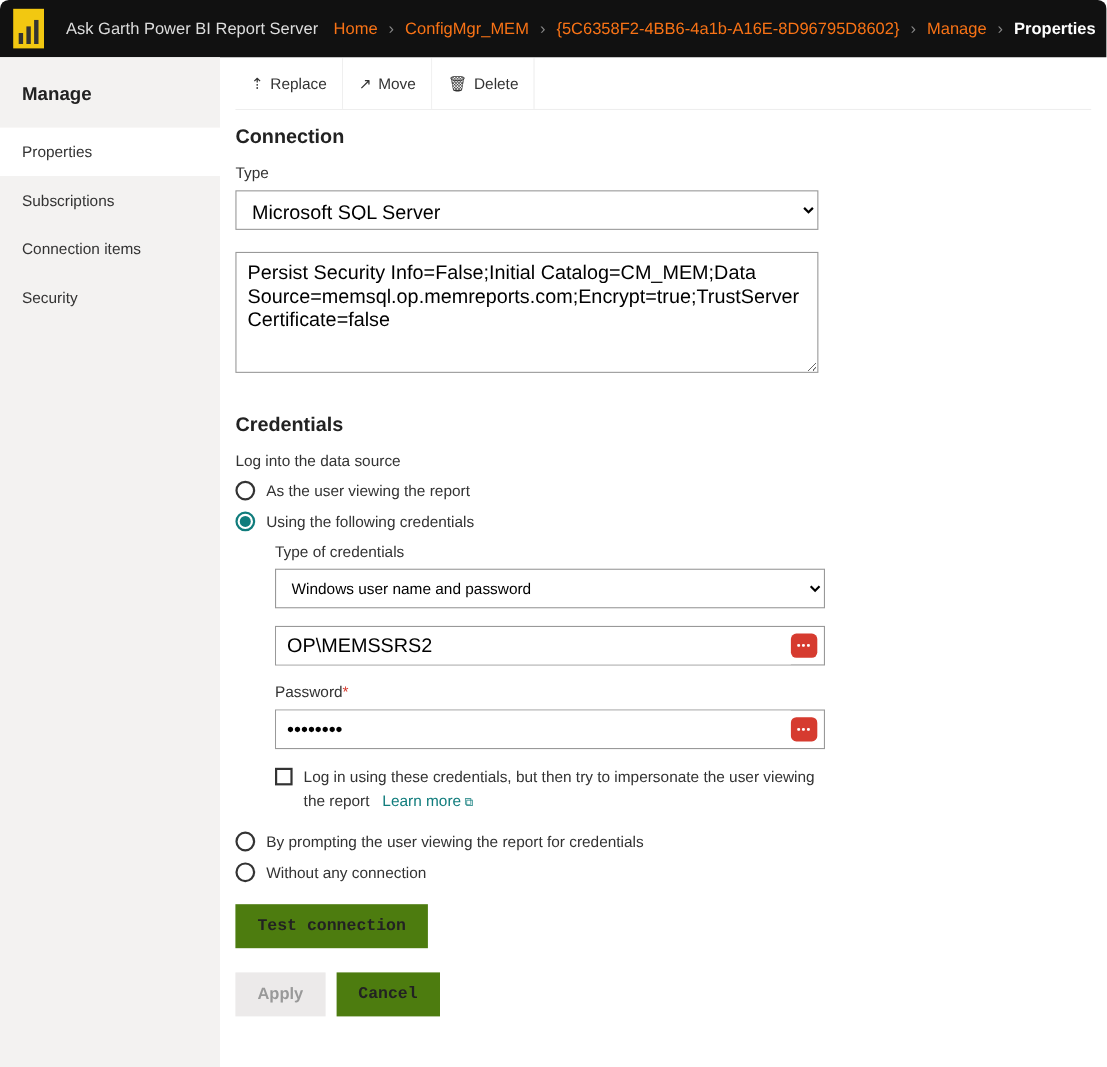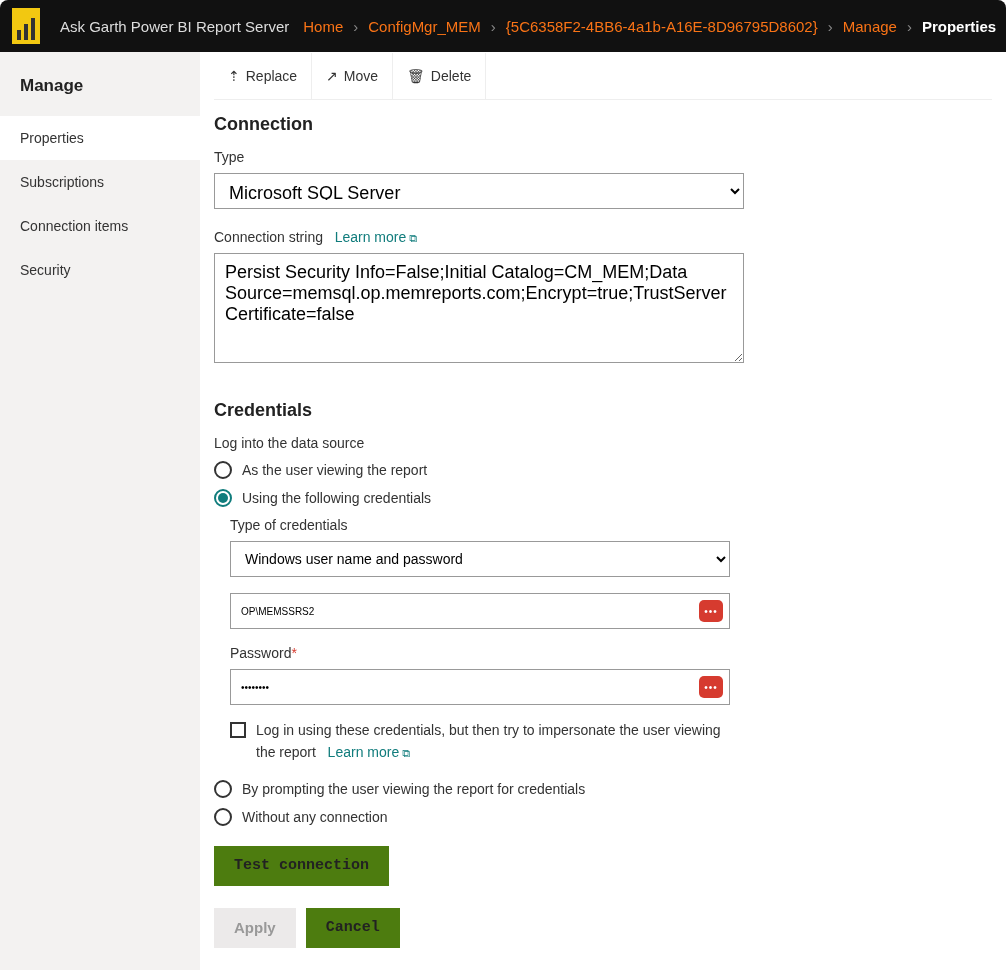--- a/index.html
+++ b/index.html
@@ -129,42 +129,42 @@
     justify-content: center;
     flex-shrink: 0;
   }
   .radio.sel::after {
     content: "";
     width: 10px; height: 10px;
     background: #107c7c;
     border-radius: 50%;
   }
   .radio.sel { border-color:#107c7c; }
-  .indent { margin-left: 16px; }
+  .indent { margin-left: 36px; }
   select.med, .input-wrap {
     width: 500px;
   }
   select.med {
     height: 36px;
     border: 1px solid #999;
     padding: 0 10px;
     font-size: 14px;
     background:#fff;
   }
   .input-wrap {
     display: flex;
     align-items: stretch;
     border: 1px solid #999;
     height: 36px;
   }
   .input-wrap input {
     flex: 1;
     border: none;
     padding: 0 10px;
-    font-size: 10px;
+    font-size: 18px;
     outline: none;
   }
   .input-wrap .pill {
     width: 24px;
     height: 22px;
     background: #d63b2f;
     border-radius: 5px;
     margin: 6px 6px 6px 0;
     display: flex;
     align-items: center;
@@ -257,26 +257,20 @@
 
     <h3 class="section">Connection</h3>
 
     <label class="lbl">Type</label>
     <select class="wide">
       <option>Microsoft SQL Server</option>
     </select>
 
     <div class="spacer"></div>
 
-    <label class="lbl">
-      <span>Connection string</span>&nbsp;&nbsp;
-      <a href="#" class="link">
-        <span>Learn more</span><span class="ext">⧉</span>
-      </a>
-    </label>
     <textarea class="wide" style="">Persist Security Info=False;Initial Catalog=CM_MEM;Data Source=memsql.op.memreports.com;Encrypt=true;TrustServerCertificate=false</textarea>
 
     <div class="spacer"></div>
 
     <h3 class="section">Credentials</h3>
 
     <div style="margin-bottom:10px;">Log into the data source</div>
 
     <div class="radio-row">
       <span class="radio"></span>

